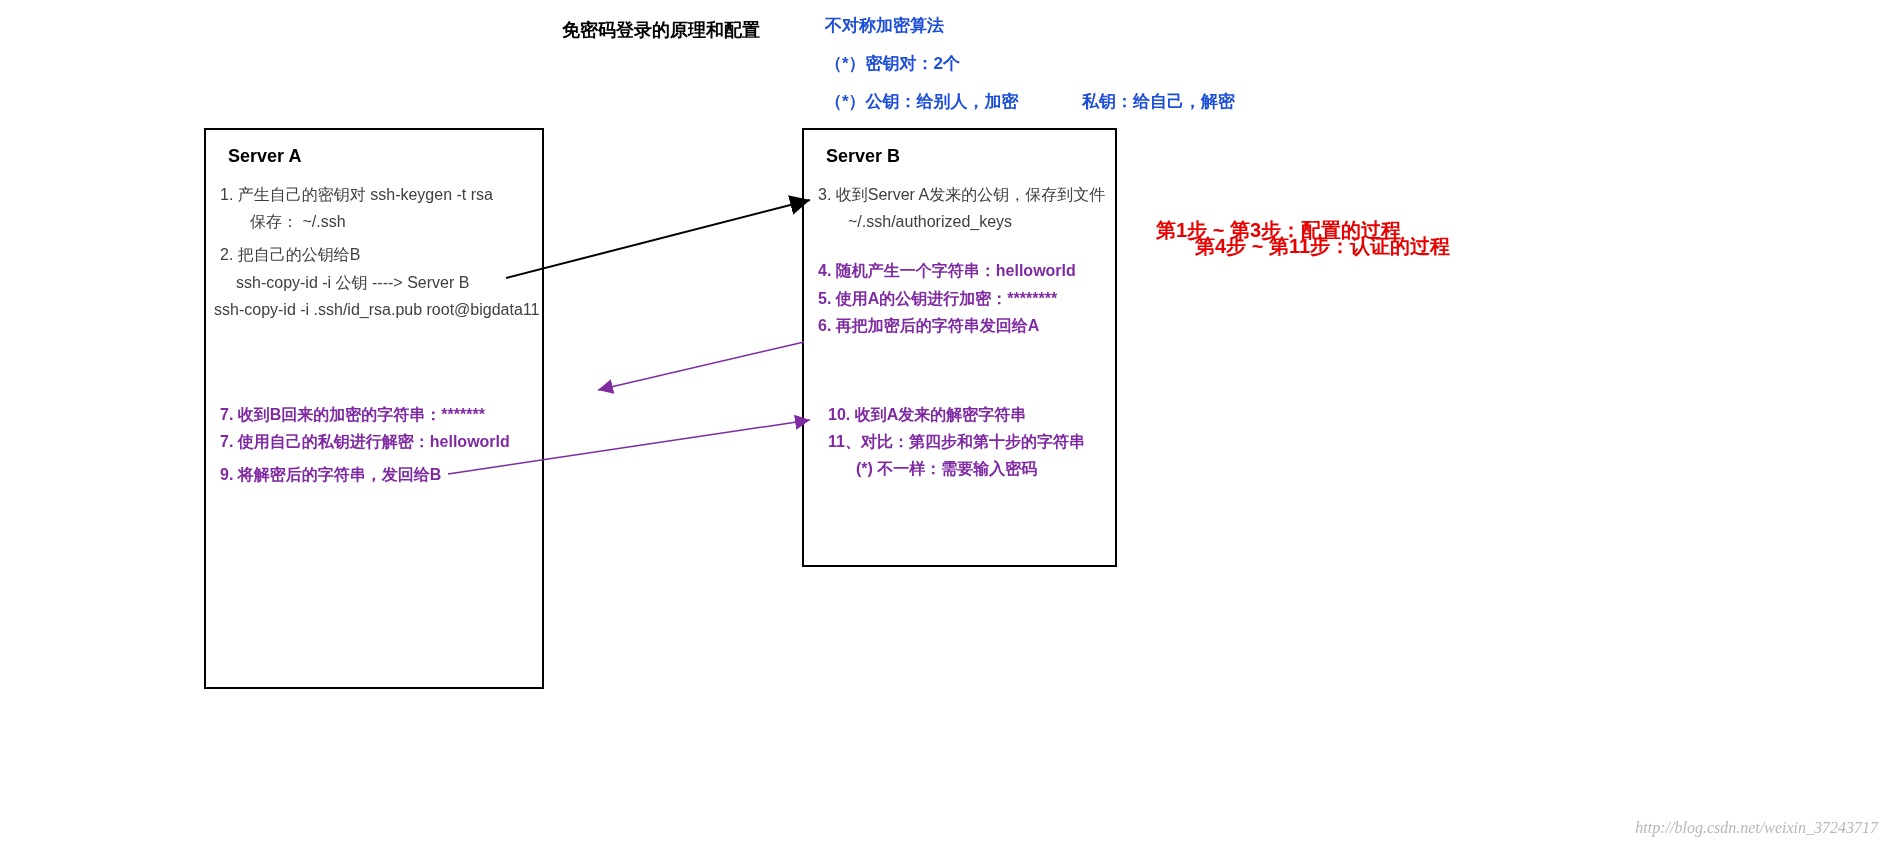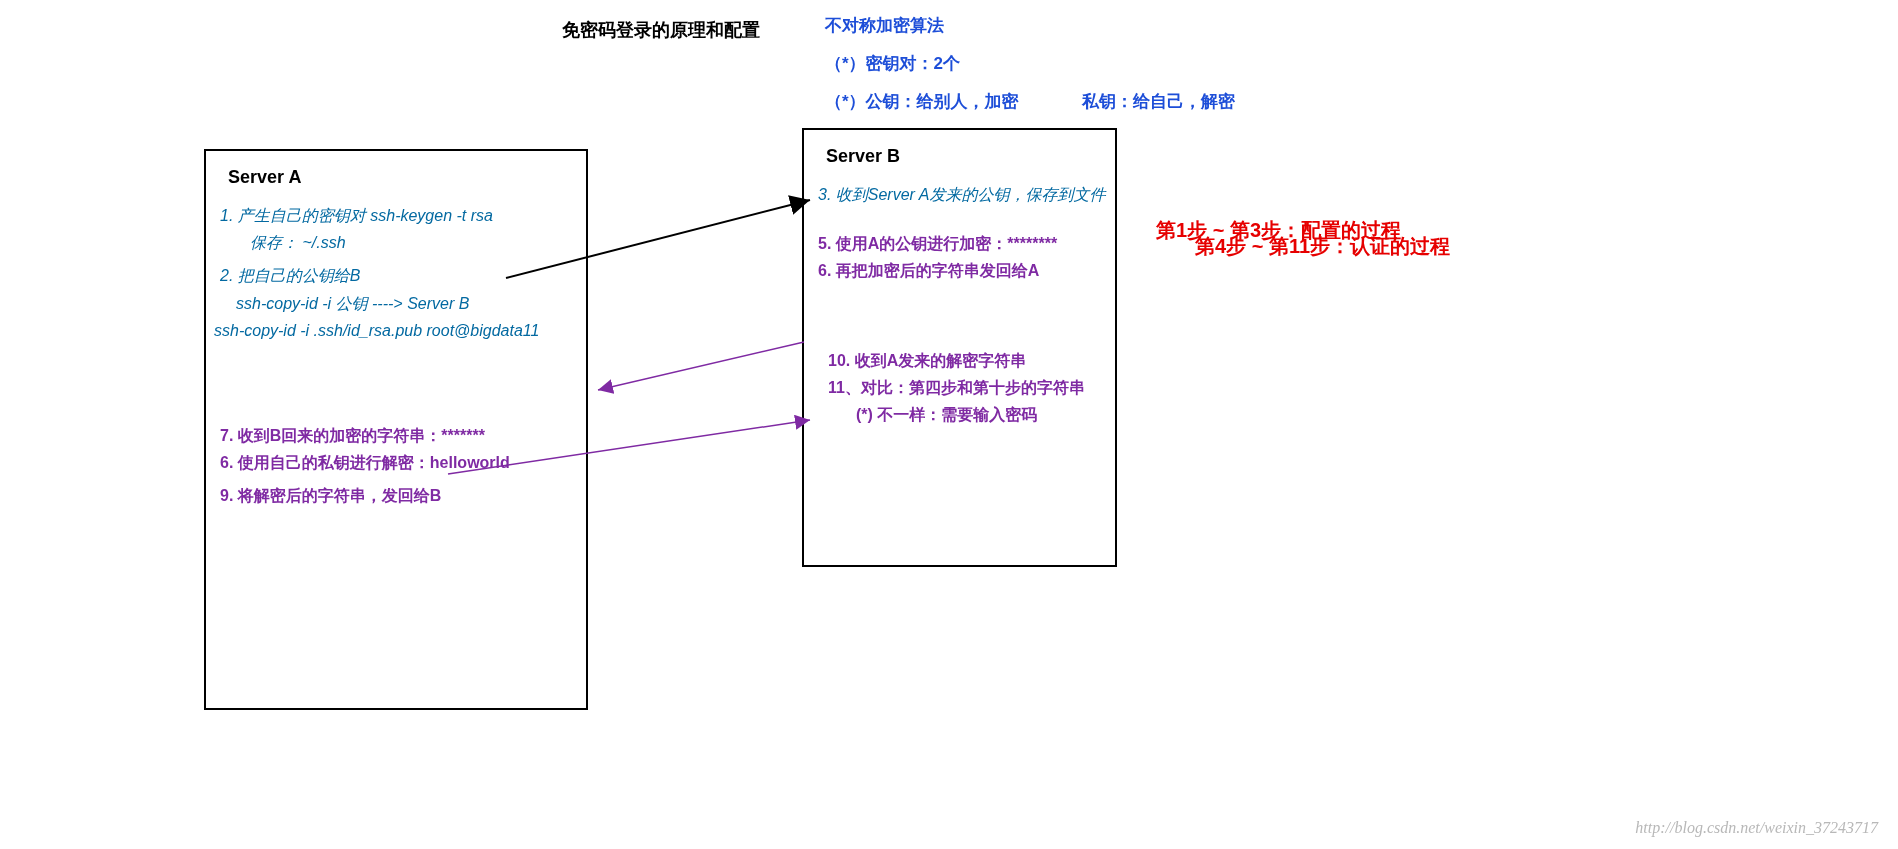--- a/index.html
+++ b/index.html
@@ -31,21 +31,21 @@
       font-size: 18px;
       color: #000;
       margin: 16px 0 14px 22px;
     }
     .bstep, .pstep {
       font-size: 16px;
       line-height: 1.7;
       margin-left: 14px;
       white-space: nowrap;
     }
-    .bstep { color: #0369a1; font-style: italic; }
+    .bstep { color: #404040; }
     .pstep { color: #7f2aa3; font-weight: bold; }
     .indent1 { margin-left: 44px; }
     .indent0 { margin-left: 14px; }
     .rednote {
       position: absolute;
       color: #e60000;
       font-weight: bold;
       font-size: 20px;
       line-height: 1.8;
     }
@@ -68,37 +68,39 @@
 </head>
 <body>
 
 <div class="title" style="left:562px; top:18px;">免密码登录的原理和配置</div>
 
 <div class="topnote" style="left:825px; top:14px;">不对称加密算法</div>
 <div class="topnote" style="left:825px; top:52px;">（*）密钥对：2个</div>
 <div class="topnote" style="left:825px; top:90px;">（*）公钥：给别人，加密</div>
 <div class="topnote" style="left:1082px; top:90px;">私钥：给自己，解密</div>
 
-<div class="box" style="left:204px; top:128px; width:384px; height:561px;margin-top:21px;">
+<div class="box" style="left:204px; top:128px; width:340px; height:561px;">
   <div class="box-title">Server A</div>
   <div class="bstep indent0">1. 产生自己的密钥对 ssh-keygen -t rsa</div>
   <div class="bstep indent1">保存：  ~/.ssh</div>
   <div class="bstep indent0" style="margin-top:6px;">2. 把自己的公钥给B</div>
   <div class="bstep" style="margin-left:30px;">ssh-copy-id -i 公钥 ----&gt;   Server B</div>
   <div class="bstep" style="margin-left:8px;">ssh-copy-id -i .ssh/id_rsa.pub root@bigdata11</div>
   <div style="height:78px;"></div>
   <div class="pstep indent0">7. 收到B回来的加密的字符串：*******</div>
-  <div class="pstep indent0">6. 使用自己的私钥进行解密：helloworld</div>
+  <div class="pstep indent0">7. 使用自己的私钥进行解密：helloworld</div>
   <div class="pstep indent0" style="margin-top:6px;">9. 将解密后的字符串，发回给B</div>
 </div>
 
 <div class="box" style="left:802px; top:128px; width:315px; height:439px;">
   <div class="box-title">Server B</div>
   <div class="bstep indent0">3. 收到Server A发来的公钥，保存到文件</div>
+  <div class="bstep indent1">~/.ssh/authorized_keys</div>
   <div style="height:22px;"></div>
+  <div class="pstep indent0">4. 随机产生一个字符串：helloworld</div>
   <div class="pstep indent0">5. 使用A的公钥进行加密：********</div>
   <div class="pstep indent0">6. 再把加密后的字符串发回给A</div>
   <div style="height:62px;"></div>
   <div class="pstep" style="margin-left:24px;">10. 收到A发来的解密字符串</div>
   <div class="pstep" style="margin-left:24px;">11、对比：第四步和第十步的字符串</div>
   <div class="pstep" style="margin-left:52px;">(*) 不一样：需要输入密码</div>
 </div>
 
 <div class="rednote" style="left:1156px; top:212px;">第1步 ~ 第3步：配置的过程</div>
 <div class="rednote" style="left:1156px; top:228px;margin-left:39px;">第4步 ~ 第11步：认证的过程</div>

